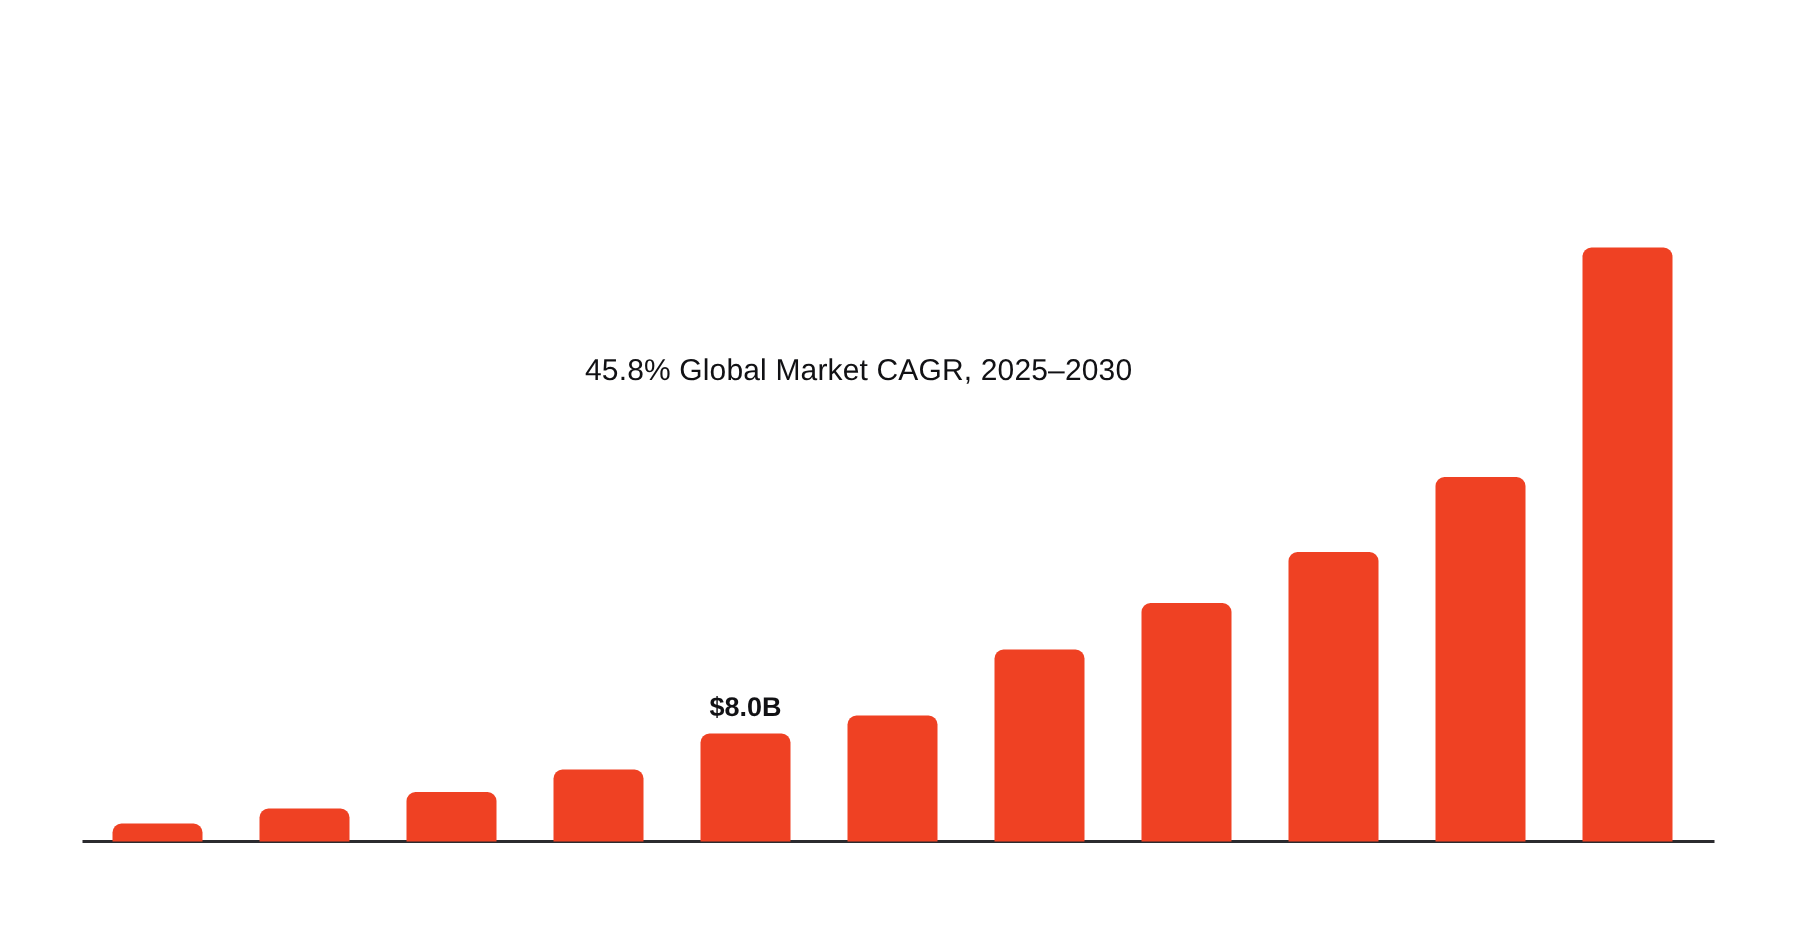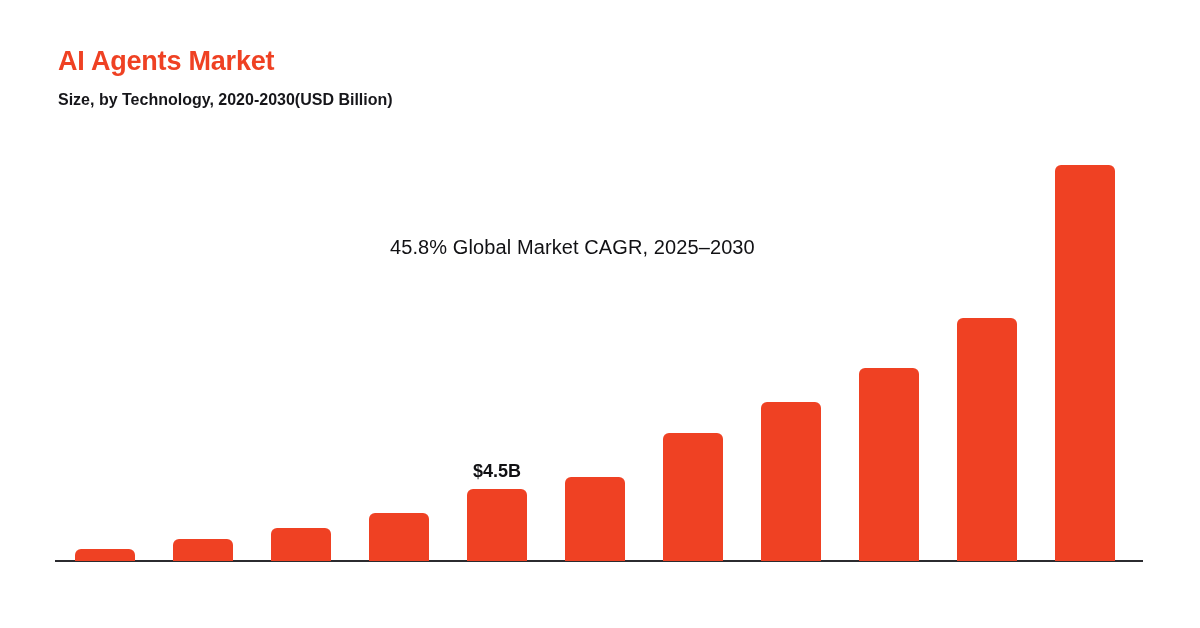--- a/index.html
+++ b/index.html
@@ -104,24 +104,20 @@
     font-weight: bold;
     color: #111114;
     white-space: nowrap;
   }
 </style>
 </head>
 <body>
 
 <div class="figure">
 
-  <div class="heading">
-    <h1 class="chart-title">AI Agents Market</h1>
-    <p class="chart-subtitle">Size, by Technology, 2020-2030(USD Billion)</p>
-  </div>
 
   <div class="plot">
 
     <div class="cagr-note">45.8% Global Market CAGR, 2025–2030</div>
 
     <div class="axis-line"></div>
 
     <div class="bars">
 
       <div class="bar-group" style="left:75px;">
@@ -139,21 +135,21 @@
 
       </div>
 
       <div class="bar-group" style="left:369px;">
         <div class="bar" style="height:48px;"></div>
 
       </div>
 
       <div class="bar-group" style="left:467px;">
         <div class="bar" style="height:72px;"></div>
-        <div class="bar-label-value" style="bottom:146px;">$4.5B</div>
+        <div class="bar-label-value" style="bottom:146px;">$8.0B</div>
 
       </div>
 
       <div class="bar-group" style="left:565px;">
         <div class="bar" style="height:84px;"></div>
 
       </div>
 
       <div class="bar-group" style="left:663px;">
         <div class="bar" style="height:128px;"></div>

